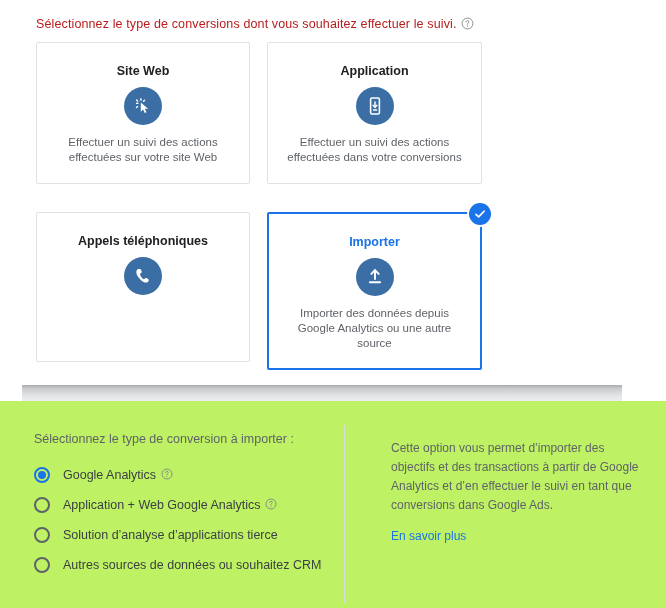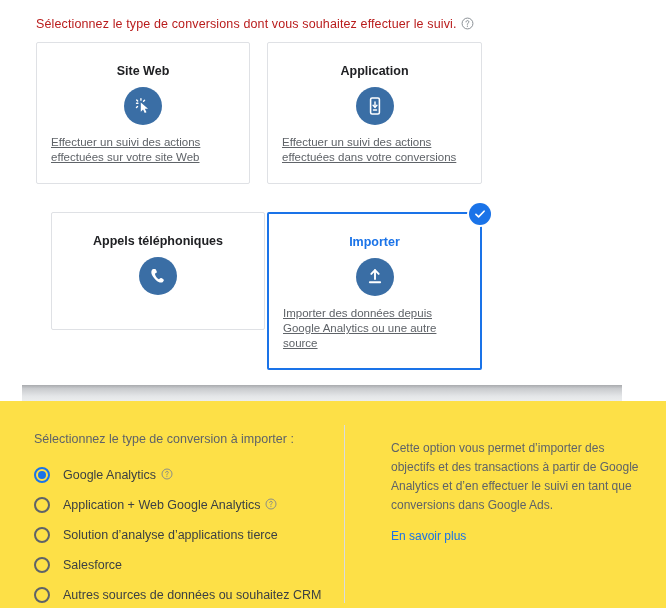--- a/index.html
+++ b/index.html
@@ -74,25 +74,24 @@
     border-radius: 50%;
     background: #3a6ea5;
     display: flex;
     align-items: center;
     justify-content: center;
   }
   .card-desc {
     position: absolute;
     left: 14px; right: 14px;
     top: 92px;
-    text-align: left;
+    text-align: center;
     font-size: 11.5px;
     color: #5f6368;
     line-height: 15px;
-    text-decoration: underline;
   }
 
   .check-badge {
     position: absolute;
     right: -11px;
     top: -11px;
     width: 22px;
     height: 22px;
     border-radius: 50%;
     background: #1a73e8;
@@ -112,21 +111,21 @@
     background: linear-gradient(to bottom, #a8aaad 0%, #c9cbce 22%, #e4e6e8 70%, #ebedee 100%);
   }
 
   
   .bottom-section {
     position: absolute;
     left: 0;
     top: 401px;
     width: 666px;
     height: 207px;
-    background: #fde047;
+    background: #bef264;
   }
   .bottom-heading {
     position: absolute;
     left: 34px;
     top: 30px;
     font-size: 12.5px;
     color: #5f6368;
     line-height: 16px;
     white-space: nowrap;
   }
@@ -240,21 +239,21 @@
       <svg width="22" height="22" viewBox="0 0 24 24">
         <rect x="7.2" y="3.2" width="9.6" height="17.6" rx="1.6" fill="none" stroke="#ffffff" stroke-width="1.7"></rect>
         <path d="M12 7.6 L12 13.2" stroke="#ffffff" stroke-width="1.6" stroke-linecap="round"></path>
         <path d="M9.9 11.2 L12 13.5 L14.1 11.2" fill="none" stroke="#ffffff" stroke-width="1.6" stroke-linecap="round" stroke-linejoin="round"></path>
         <path d="M10.3 16.4 L13.7 16.4" stroke="#ffffff" stroke-width="1.5" stroke-linecap="round"></path>
       </svg>
     </div>
     <div class="card-desc">Effectuer un suivi des actions effectuées dans votre conversions</div>
   </div>
 
-  <div class="card" style="left:51px; top:212px; width:214px; height:118px;">
+  <div class="card" style="left:36px; top:212px; width:214px; height:150px;">
     <div class="card-title">Appels téléphoniques</div>
     <div class="card-icon">
       <svg width="21" height="21" viewBox="0 0 24 24">
         <path d="M6.6 3.4c-.9 0-1.9.6-2.4 1.6-.9 1.8-.4 4.3 1.6 7.4 2 3.1 4.3 5 6.3 5.9 2.1.9 3.9.8 4.9-.1.8-.7 1.3-1.7 1.1-2.4-.1-.5-2.3-1.9-3-2.1-.6-.2-1.1.1-1.6.7-.4.5-.8.8-1.2.6-1-.4-2.2-1.4-3.2-2.9-.9-1.5-1.2-2.8-1-3.4.1-.4.6-.6 1.2-.8.6-.2.9-.7.8-1.3-.1-.6-1.2-3.1-1.7-3.2-.2 0-.4 0-.8 0z" fill="#ffffff"></path>
       </svg>
     </div>
   </div>
 
   <div class="card selected" style="left:267px; top:212px; width:215px; height:158px;">
     <div class="check-badge">
@@ -301,24 +300,20 @@
             <path d="M9.3 9.1c0-1.5 1.2-2.5 2.7-2.5s2.6 1 2.6 2.3c0 1.2-.7 1.8-1.6 2.5-.8.6-1.2 1.1-1.2 2.1v.4" fill="none" stroke="#80868b" stroke-width="1.8" stroke-linecap="round"></path>
             <circle cx="11.8" cy="17" r="1.1" fill="#80868b"></circle>
           </svg></span>
     </div>
 
     <div class="radio-row">
       <span class="radio-outer"></span>
       <span class="radio-label">Solution d’analyse d’applications tierce</span>
     </div>
 
-    <div class="radio-row">
-      <span class="radio-outer"></span>
-      <span class="radio-label">Salesforce</span>
-    </div>
 
     <div class="radio-row">
       <span class="radio-outer"></span>
       <span class="radio-label">Autres sources de données ou souhaitez CRM</span>
     </div>
 
   </div>
 
   <div class="v-divider"></div>
 

